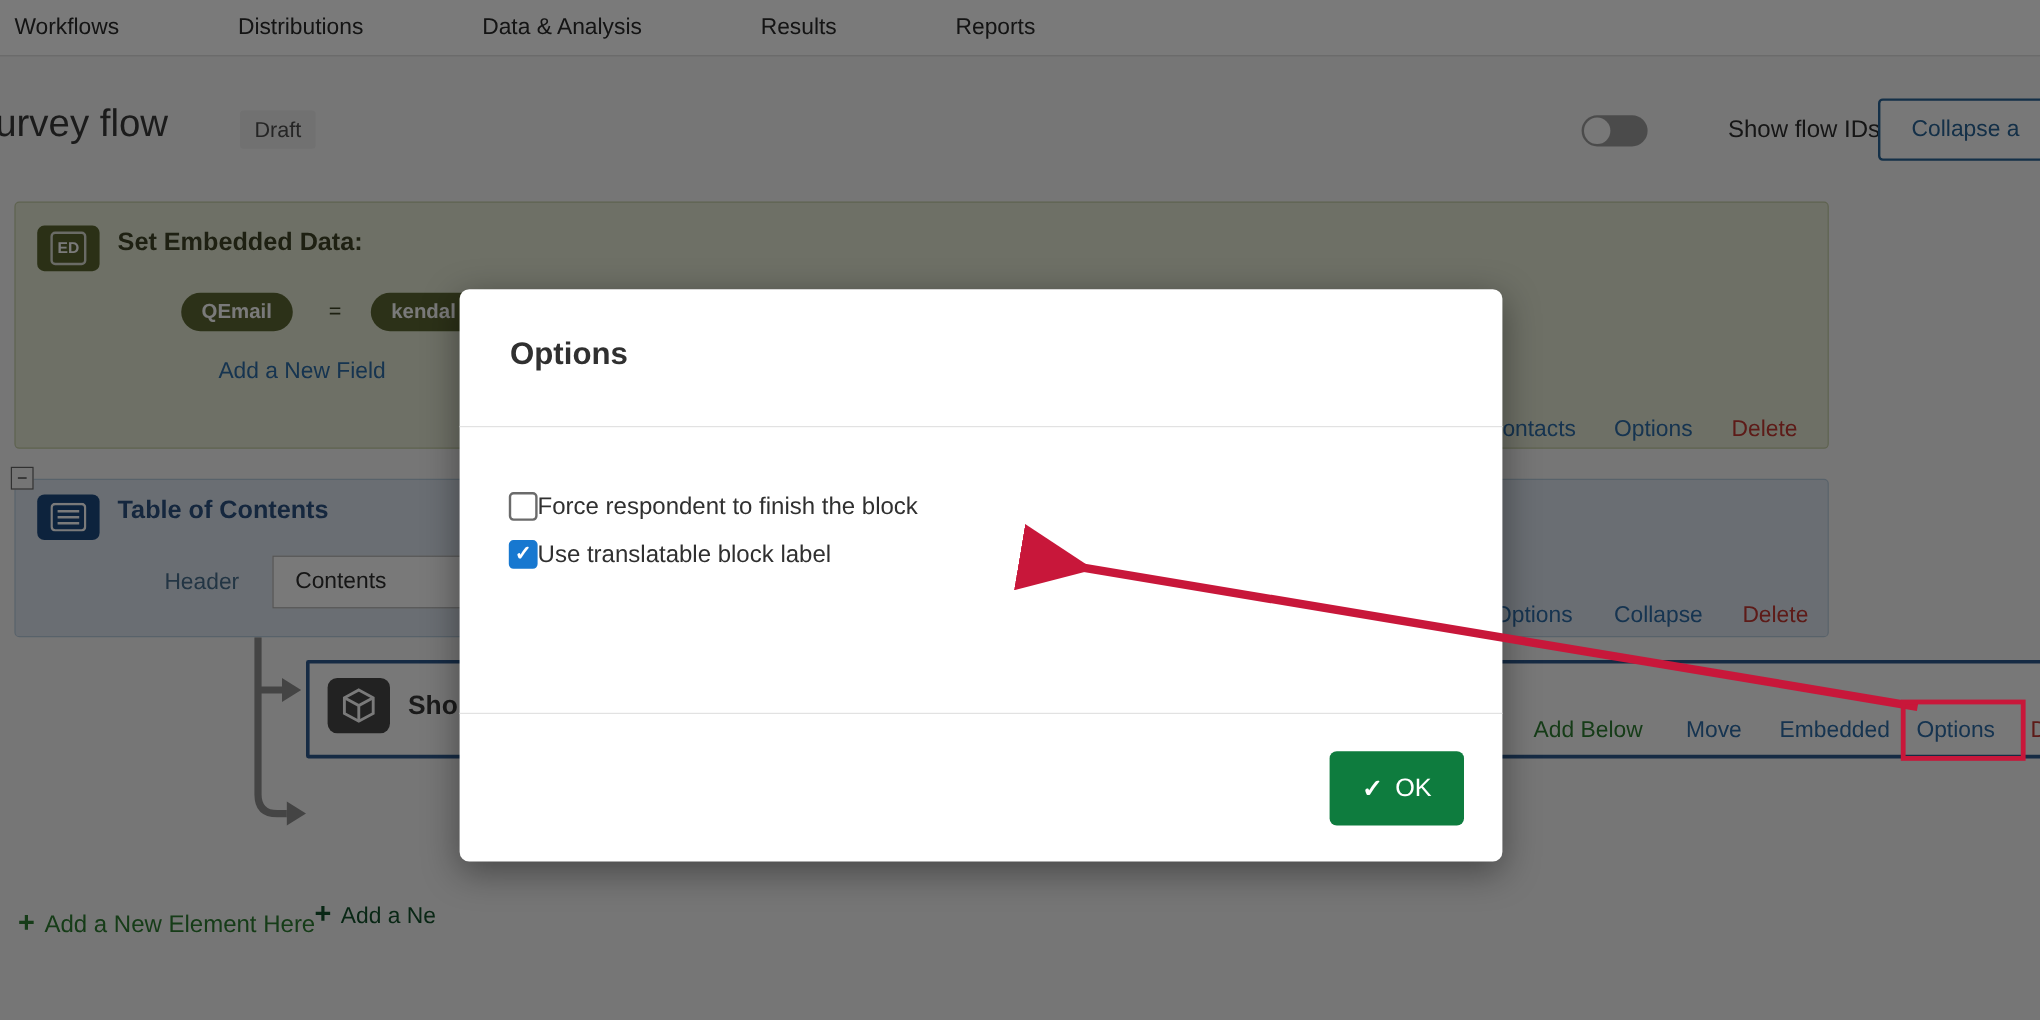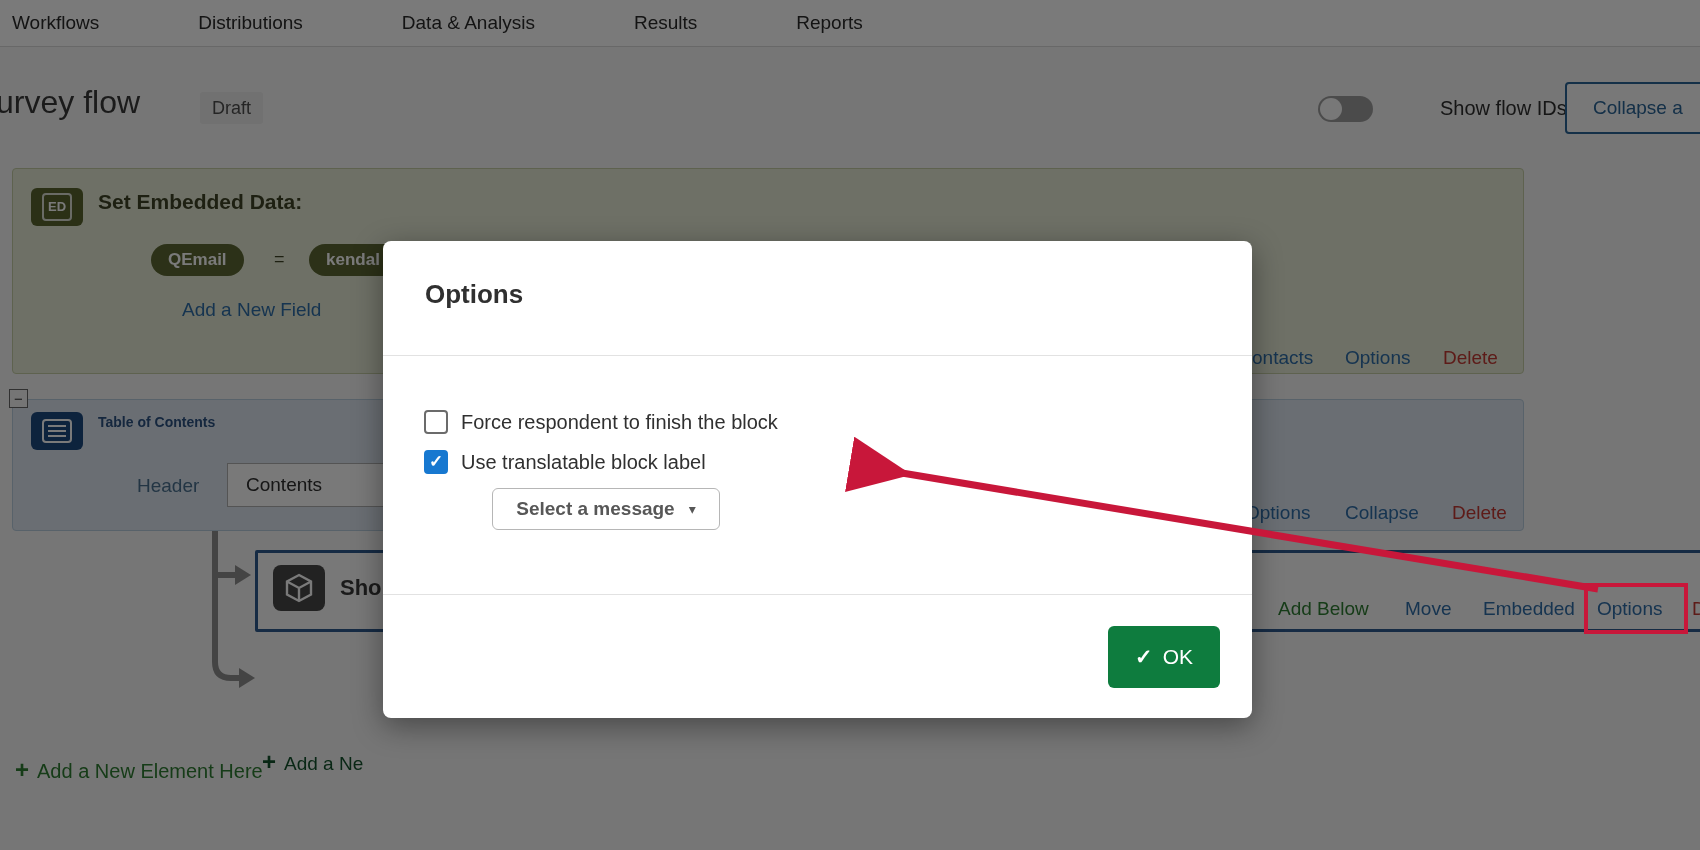--- a/index.html
+++ b/index.html
@@ -47,21 +47,21 @@
   
   .flow-link { font-size:19px; color:#2f6da8; z-index:2; cursor:pointer; white-space:nowrap; }
   .flow-link.red { color:#c23934; }
   .flow-link.green { color:#2e7d32; }
 
   
   .toc-block { left:12px; top:399px; width:1512px; height:132px; background:#dde7f1;
                border:1px solid #b9cdde; border-radius:4px; z-index:1; }
   .toc-icon { left:31px; top:412px; width:52px; height:38px; background:#1d4a80; border-radius:6px;
               display:flex; align-items:center; justify-content:center; z-index:2; }
-  .toc-title { left:98px; top:414px; font-size:14px; font-weight:bold; color:#2c5283; z-index:2; }
+  .toc-title { left:98px; top:414px; font-size:21px; font-weight:bold; color:#2c5283; z-index:2; }
   .toc-header-label { left:137px; top:475px; font-size:19px; color:#4a708f; z-index:2; }
   .toc-select { left:214px; top:463px; width:306px; height:44px; background:#fdfdfd;
                 border:1px solid #b0b0b0; font-size:19px; color:#2f2f2f; line-height:42px;
                 padding-left:18px; z-index:2; cursor:pointer;margin-left:13px; }
 
   .collapse-box { left:9px; top:389px; width:19px; height:19px; background:#f5f5f5;
                   border:1px solid #666; z-index:2; font-size:15px; line-height:17px;
                   text-align:center; color:#333; cursor:pointer; }
 
   
@@ -78,21 +78,21 @@
   .tree-svg { left:195px; top:531px; z-index:1; }
 
   
   .scrim { left:0; top:0; width:1700px; height:850px; background:rgba(0,0,0,0.52); z-index:10; }
 
   
   .modal { left:383px; top:241px; width:869px; height:477px; background:#ffffff; border-radius:8px;
            box-shadow:0 8px 30px rgba(0,0,0,.4); z-index:20; }
   .modal-title { position:absolute; left:42px; top:38px; font-size:26px; font-weight:bold; color:#303030; }
   .modal-divider { position:absolute; left:0; width:869px; height:1px; background:#e2e2e2; }
-  .cb-row { position:absolute; left:41px; display:flex; align-items:center; gap:13px; }
+  .cb-row { position:absolute; left:41px; display:flex; align-items:center; }
   .cb { width:24px; height:24px; border-radius:4px; flex:0 0 auto; cursor:pointer; }
   .cb.unchecked { background:#fff; border:2px solid #6b6b6b; }
   .cb.checked { background:#1778d0; border:2px solid #1778d0; color:#fff; font-size:17px;
                 font-weight:bold; text-align:center; line-height:20px; }
   .cb-label { font-size:20px; color:#303030; }
   .select-btn { position:absolute; left:109px; top:247px; width:228px; height:42px; background:#fff;
                 border:1px solid #b6b6b6; border-radius:6px; display:flex; align-items:center;
                 justify-content:center; gap:14px; cursor:pointer; }
   .select-btn .lbl { font-size:19px; font-weight:bold; color:#575757; }
   .select-btn .caret { font-size:14px; color:#575757; }
@@ -199,24 +199,20 @@
   <div class="cb-row" style="top:169px;">
     <div class="cb unchecked"></div>
     <div class="cb-label">Force respondent to finish the block</div>
   </div>
 
   <div class="cb-row" style="top:209px;">
     <div class="cb checked">✓</div>
     <div class="cb-label">Use translatable block label</div>
   </div>
 
-  <div class="select-btn">
-    <span class="lbl">Select a message</span>
-    <span class="caret">▾</span>
-  </div>
 
   <div class="modal-divider" style="top:353px;"></div>
 
   <div class="ok-btn">
     <span class="check">✓</span>
     <span class="lbl">OK</span>
   </div>
 </div>
 
 <svg class="abs annot-svg" width="1700" height="850">

